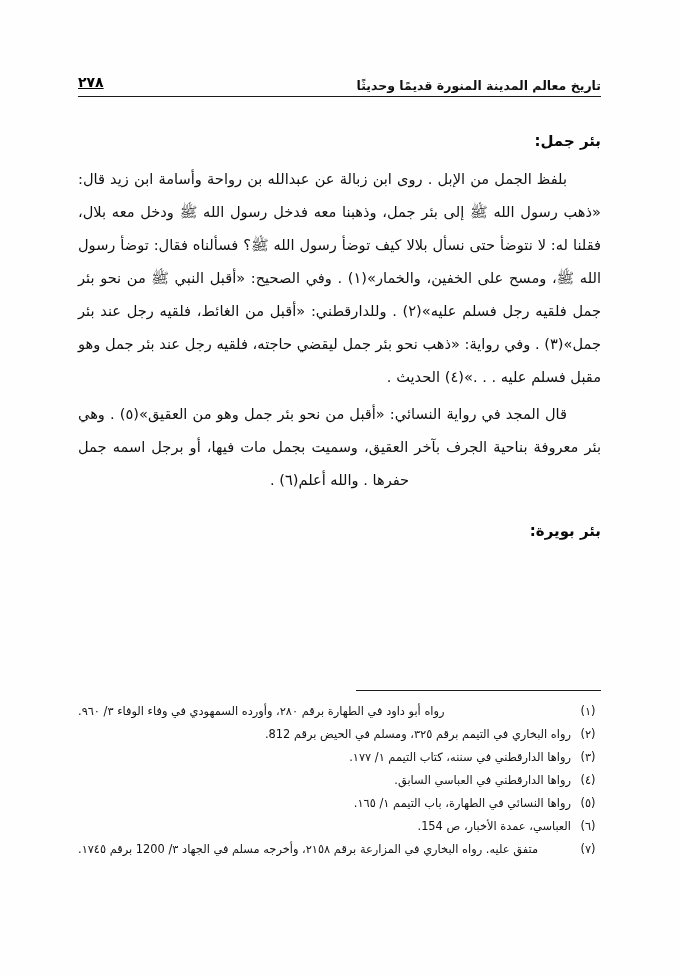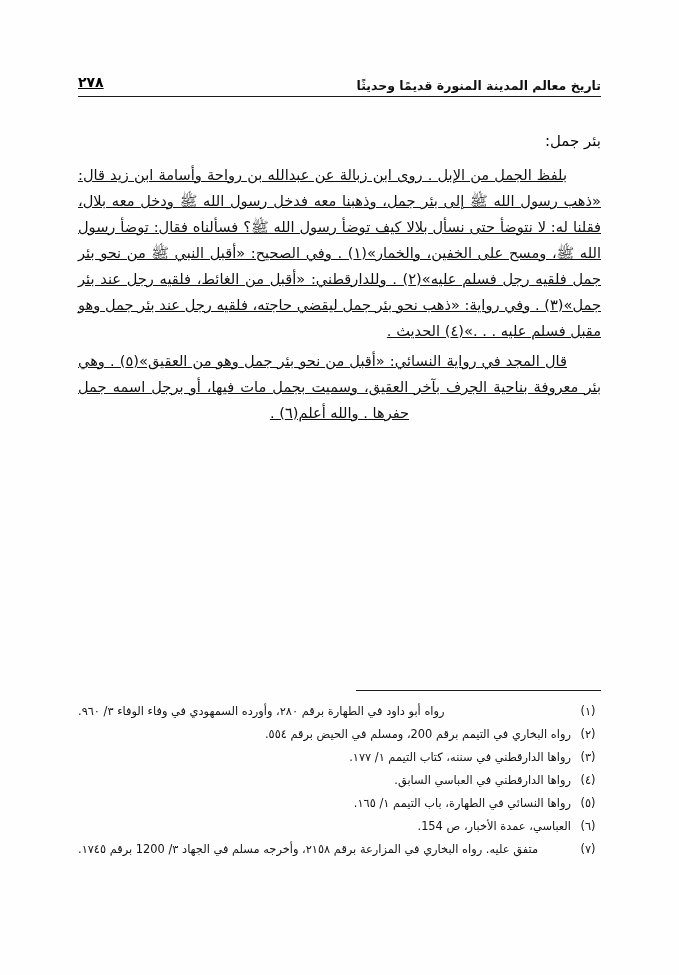--- a/index.html
+++ b/index.html
@@ -72,38 +72,37 @@
   
   .body {
     position: absolute;
     top: 132px;
     right: 78px;
     left: 78px;
   }
 
   .section-head {
     font-size: 15px;
-    font-weight: normal;
+    font-weight: bold;
     text-align: right;
     margin: 0 0 12px 0;
     color: #0a0a0a;
   }
   .section-head.second {
     margin-top: 26px;
   }
 
   p.para {
     margin: 0 0 2px 0;
     font-size: 14.6px;
-    line-height: 26px;
+    line-height: 33px;
     text-align: justify;
     text-align-last: right;
     text-justify: inter-word;
     color: #101010;
-    text-decoration: underline;
   }
   p.para.indent {
     text-indent: 34px;
   }
   p.para.last-center {
     text-align-last: center;
   }
   p.para + p.para {
     margin-top: 4px;
   }
@@ -163,33 +162,34 @@
   </div>
 
   <div class="body">
 
     <h2 class="section-head">بئر جمل:</h2>
 
     <p class="para indent">بلفظ الجمل من الإبل . روى ابن زبالة عن عبدالله بن رواحة وأسامة ابن زيد قال: «ذهب رسول الله ﷺ إلى بئر جمل، وذهبنا معه فدخل رسول الله ﷺ ودخل معه بلال، فقلنا له: لا نتوضأ حتى نسأل بلالا كيف توضأ رسول الله ﷺ؟ فسألناه فقال: توضأ رسول الله ﷺ، ومسح على الخفين، والخمار»(١) . وفي الصحيح: «أقبل النبي ﷺ من نحو بئر جمل فلقيه رجل فسلم عليه»(٢) . وللدارقطني: «أقبل من الغائط، فلقيه رجل عند بئر جمل»(٣) . وفي رواية: «ذهب نحو بئر جمل ليقضي حاجته، فلقيه رجل عند بئر جمل وهو مقبل فسلم عليه . . .»(٤) الحديث .</p>
 
     <p class="para indent last-center">قال المجد في رواية النسائي: «أقبل من نحو بئر جمل وهو من العقيق»(٥) . وهي بئر معروفة بناحية الجرف بآخر العقيق، وسميت بجمل مات فيها، أو برجل اسمه جمل حفرها . والله أعلم(٦) .</p>
 
+    <h2 class="section-head second">بئر بويرة:</h2>
 
   </div>
 
   <div class="footnotes">
     <div class="fn-rule"></div>
     <ol class="fn-list">
       <li class="fn-item">
         <span class="fn-num">(١)</span>
         <span class="fn-text">رواه أبو داود في الطهارة برقم ٢٨٠، وأورده السمهودي في وفاء الوفاء ٣/ ٩٦٠.</span>
       </li>
       <li class="fn-item">
         <span class="fn-num">(٢)</span>
-        <span class="fn-text rightish">رواه البخاري في التيمم برقم 200، ومسلم في الحيض برقم ٥٥٤.</span>
+        <span class="fn-text rightish">رواه البخاري في التيمم برقم ٣٢٥، ومسلم في الحيض برقم 812.</span>
       </li>
       <li class="fn-item">
         <span class="fn-num">(٣)</span>
         <span class="fn-text rightish">رواها الدارقطني في سننه، كتاب التيمم ١/ ١٧٧.</span>
       </li>
       <li class="fn-item">
         <span class="fn-num">(٤)</span>
         <span class="fn-text rightish">رواها الدارقطني في العباسي السابق.</span>
       </li>
       <li class="fn-item">

